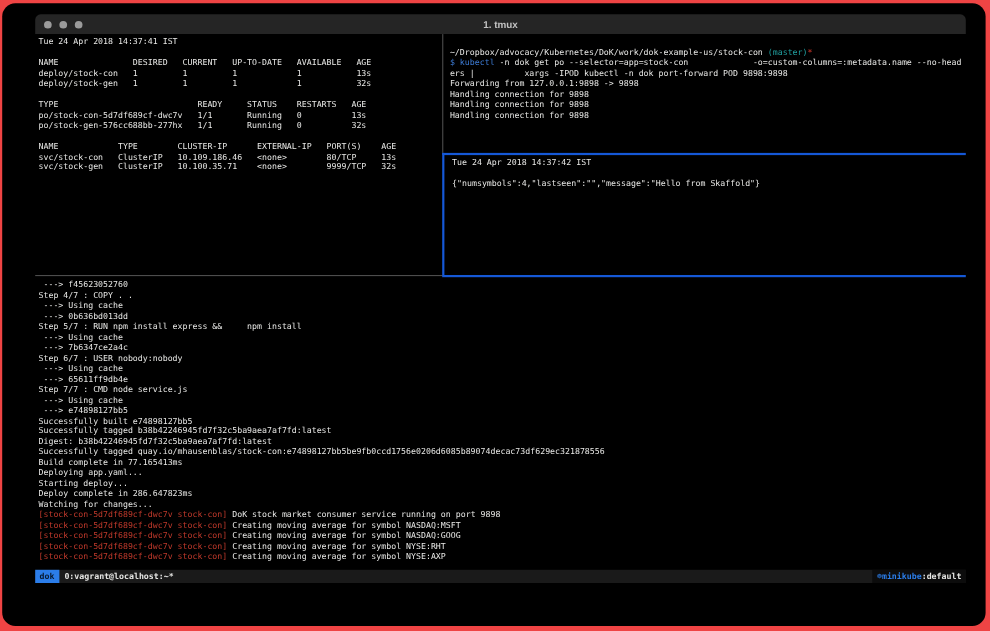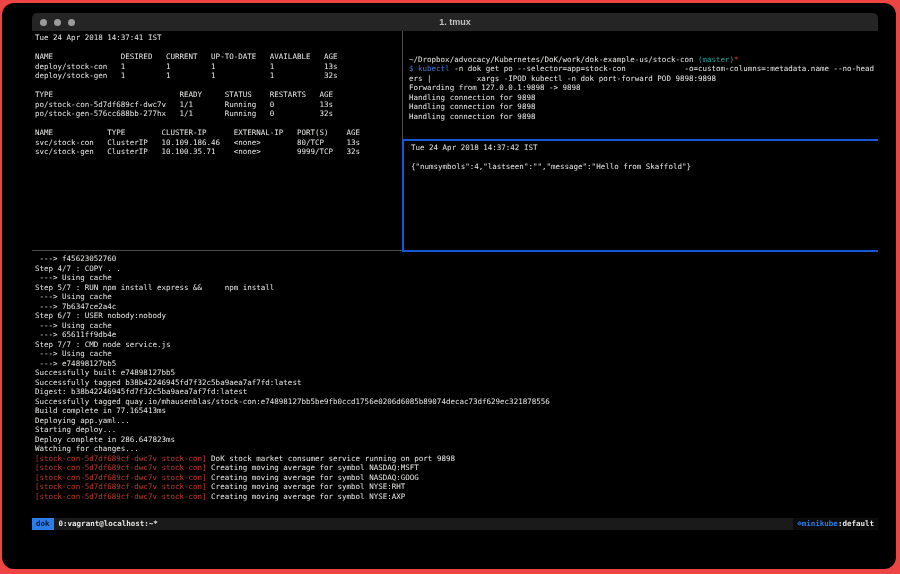--- a/index.html
+++ b/index.html
@@ -8,21 +8,21 @@
   .screen{position:absolute;left:2px;top:3px;width:894px;height:566px;background:#000000;border-radius:12px;overflow:hidden;}
   .window{position:absolute;left:30px;top:10px;width:846px;height:517px;}
   .titlebar{position:relative;height:18px;background:var(--titlebar,#252525);border-radius:5px 5px 0 0;display:flex;align-items:center;}
   .dots{position:absolute;left:8px;top:0;height:100%;display:flex;align-items:center;gap:7px;}
   .dot{width:7px;height:7px;border-radius:50%;background:#9b9b9b;}
   .wtitle{flex:1;text-align:center;color:#c2c2c2;font-family:"Liberation Sans",sans-serif;font-size:9px;font-weight:bold;}
   .term{position:relative;width:846px;height:499px;background:#000;font-size:7.5px;line-height:9.5px;color:var(--fg,#e8e8e6);}
   .pane{position:absolute;overflow:hidden;padding:2px 0 0 3px;}
   .tl{white-space:pre;min-height:9.5px;}
   #pane-kubectl{left:0;top:0;width:368px;height:217px;}
-  #pane-portforward{left:374px;top:12px;width:472px;height:106px;}
+  #pane-portforward{left:374px;top:0;width:472px;height:106px;}
   #pane-curl{left:376px;top:110px;width:472px;height:107px;}
   #pane-skaffold{left:0;top:221px;width:844px;height:264px;}
   .div-v-gray{position:absolute;left:370px;top:0;width:1px;height:108px;background:var(--border-gray,#4d4d4d);}
   .div-h-blue{position:absolute;left:370px;top:108px;width:476px;height:2px;background:var(--border-blue,#1558d6);}
   .div-v-blue{position:absolute;left:370px;top:108px;width:2px;height:112px;background:var(--border-blue,#1558d6);}
   .div-h-gray2{position:absolute;left:0;top:219px;width:371px;height:1px;background:var(--border-gray,#4d4d4d);}
   .div-h-blue2{position:absolute;left:370px;top:219px;width:476px;height:2px;background:var(--border-blue,#1558d6);}
   .statusbar{position:absolute;left:0;bottom:0;width:846px;height:12px;background:var(--status-bg,#1a1a1a);display:flex;align-items:center;font-size:7.5px;font-weight:bold;}
   .session-chip{background:var(--status-blue,#2b7de9);color:#081a30;padding:0 4px;height:12px;line-height:12px;}
   .window-label{color:#e6e6e4;margin-left:5px;line-height:12px;}
@@ -87,20 +87,21 @@
             <div class="tl"><span style="color: rgb(232, 232, 230);">{"numsymbols":4,"lastseen":"","message":"Hello from Skaffold"}</span></div>
           </div>
 
         <div class="div-h-gray2"></div>
         <div class="div-h-blue2"></div>
 
         <div class="pane" id="pane-skaffold">
             <div class="tl"><span style="color: rgb(232, 232, 230);"> ---&gt; f45623052760</span></div>
             <div class="tl"><span style="color: rgb(232, 232, 230);">Step 4/7 : COPY . .</span></div>
             <div class="tl"><span style="color: rgb(232, 232, 230);"> ---&gt; Using cache</span></div>
+            <div class="tl"><span style="color: rgb(232, 232, 230);"> ---&gt; 0b636bd013dd</span></div>
             <div class="tl"><span style="color: rgb(232, 232, 230);">Step 5/7 : RUN npm install express &amp;&amp;     npm install</span></div>
             <div class="tl"><span style="color: rgb(232, 232, 230);"> ---&gt; Using cache</span></div>
             <div class="tl"><span style="color: rgb(232, 232, 230);"> ---&gt; 7b6347ce2a4c</span></div>
             <div class="tl"><span style="color: rgb(232, 232, 230);">Step 6/7 : USER nobody:nobody</span></div>
             <div class="tl"><span style="color: rgb(232, 232, 230);"> ---&gt; Using cache</span></div>
             <div class="tl"><span style="color: rgb(232, 232, 230);"> ---&gt; 65611ff9db4e</span></div>
             <div class="tl"><span style="color: rgb(232, 232, 230);">Step 7/7 : CMD node service.js</span></div>
             <div class="tl"><span style="color: rgb(232, 232, 230);"> ---&gt; Using cache</span></div>
             <div class="tl"><span style="color: rgb(232, 232, 230);"> ---&gt; e74898127bb5</span></div>
             <div class="tl"><span style="color: rgb(232, 232, 230);">Successfully built e74898127bb5</span></div>

